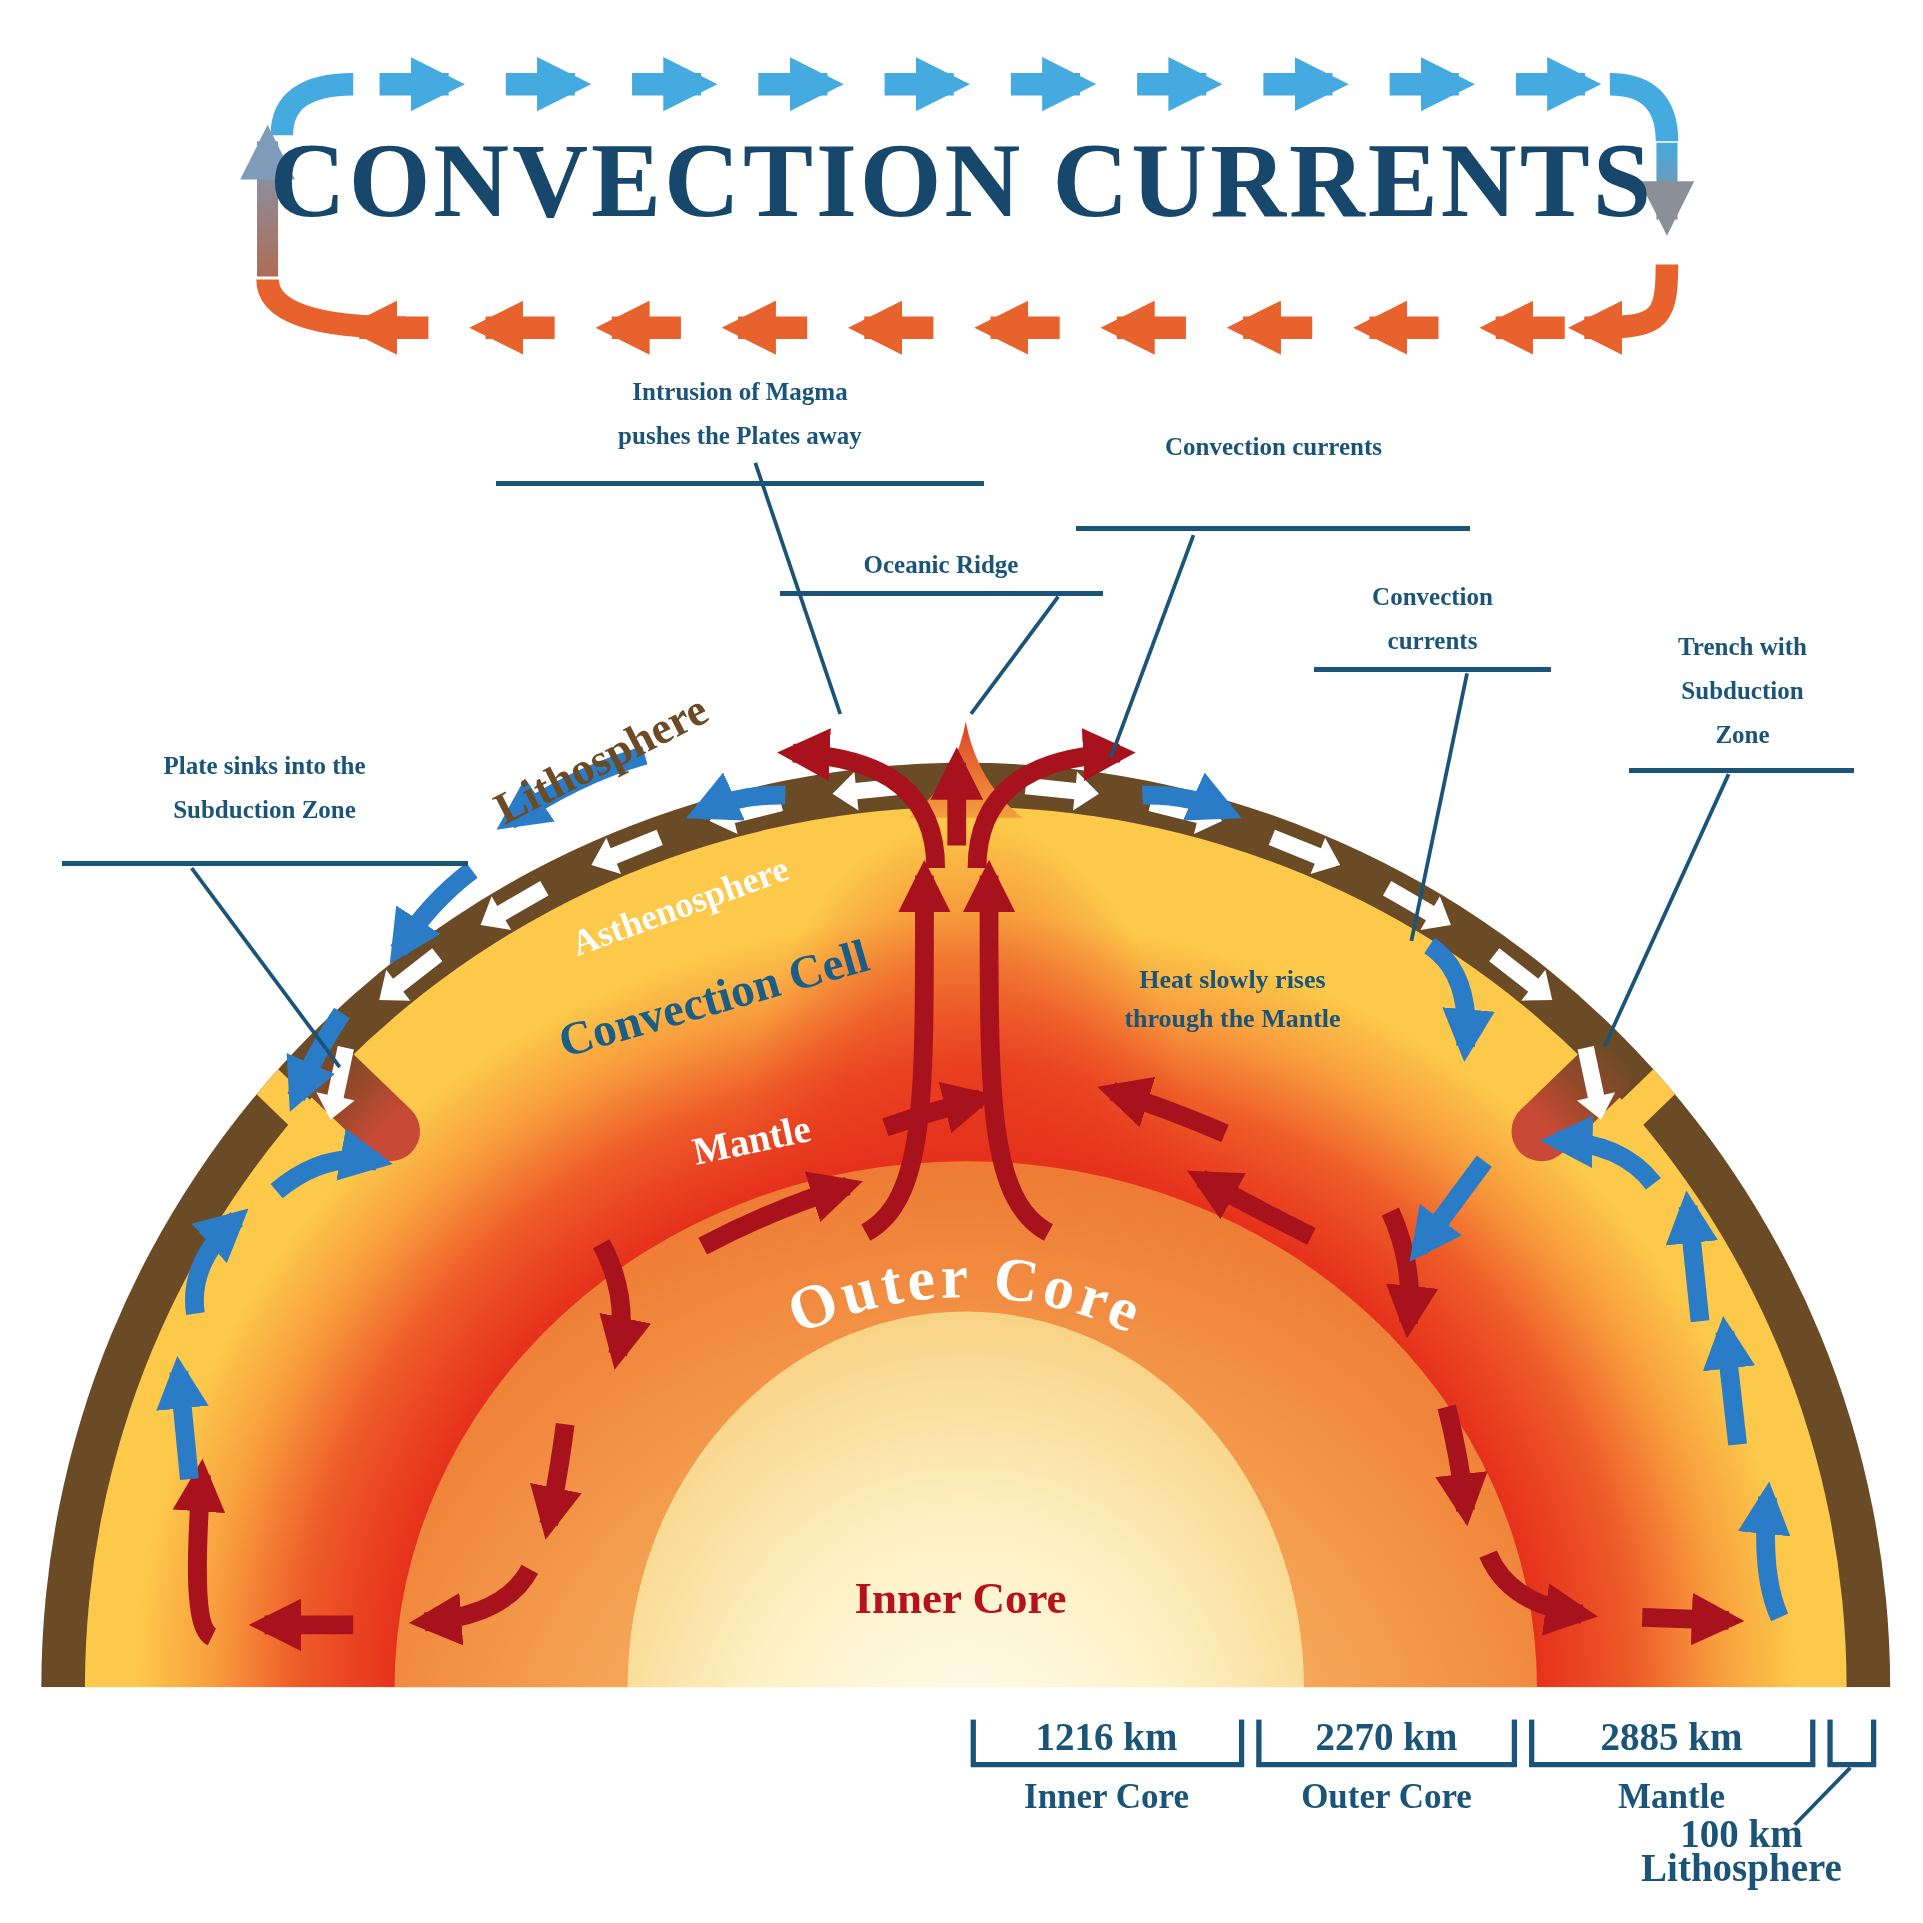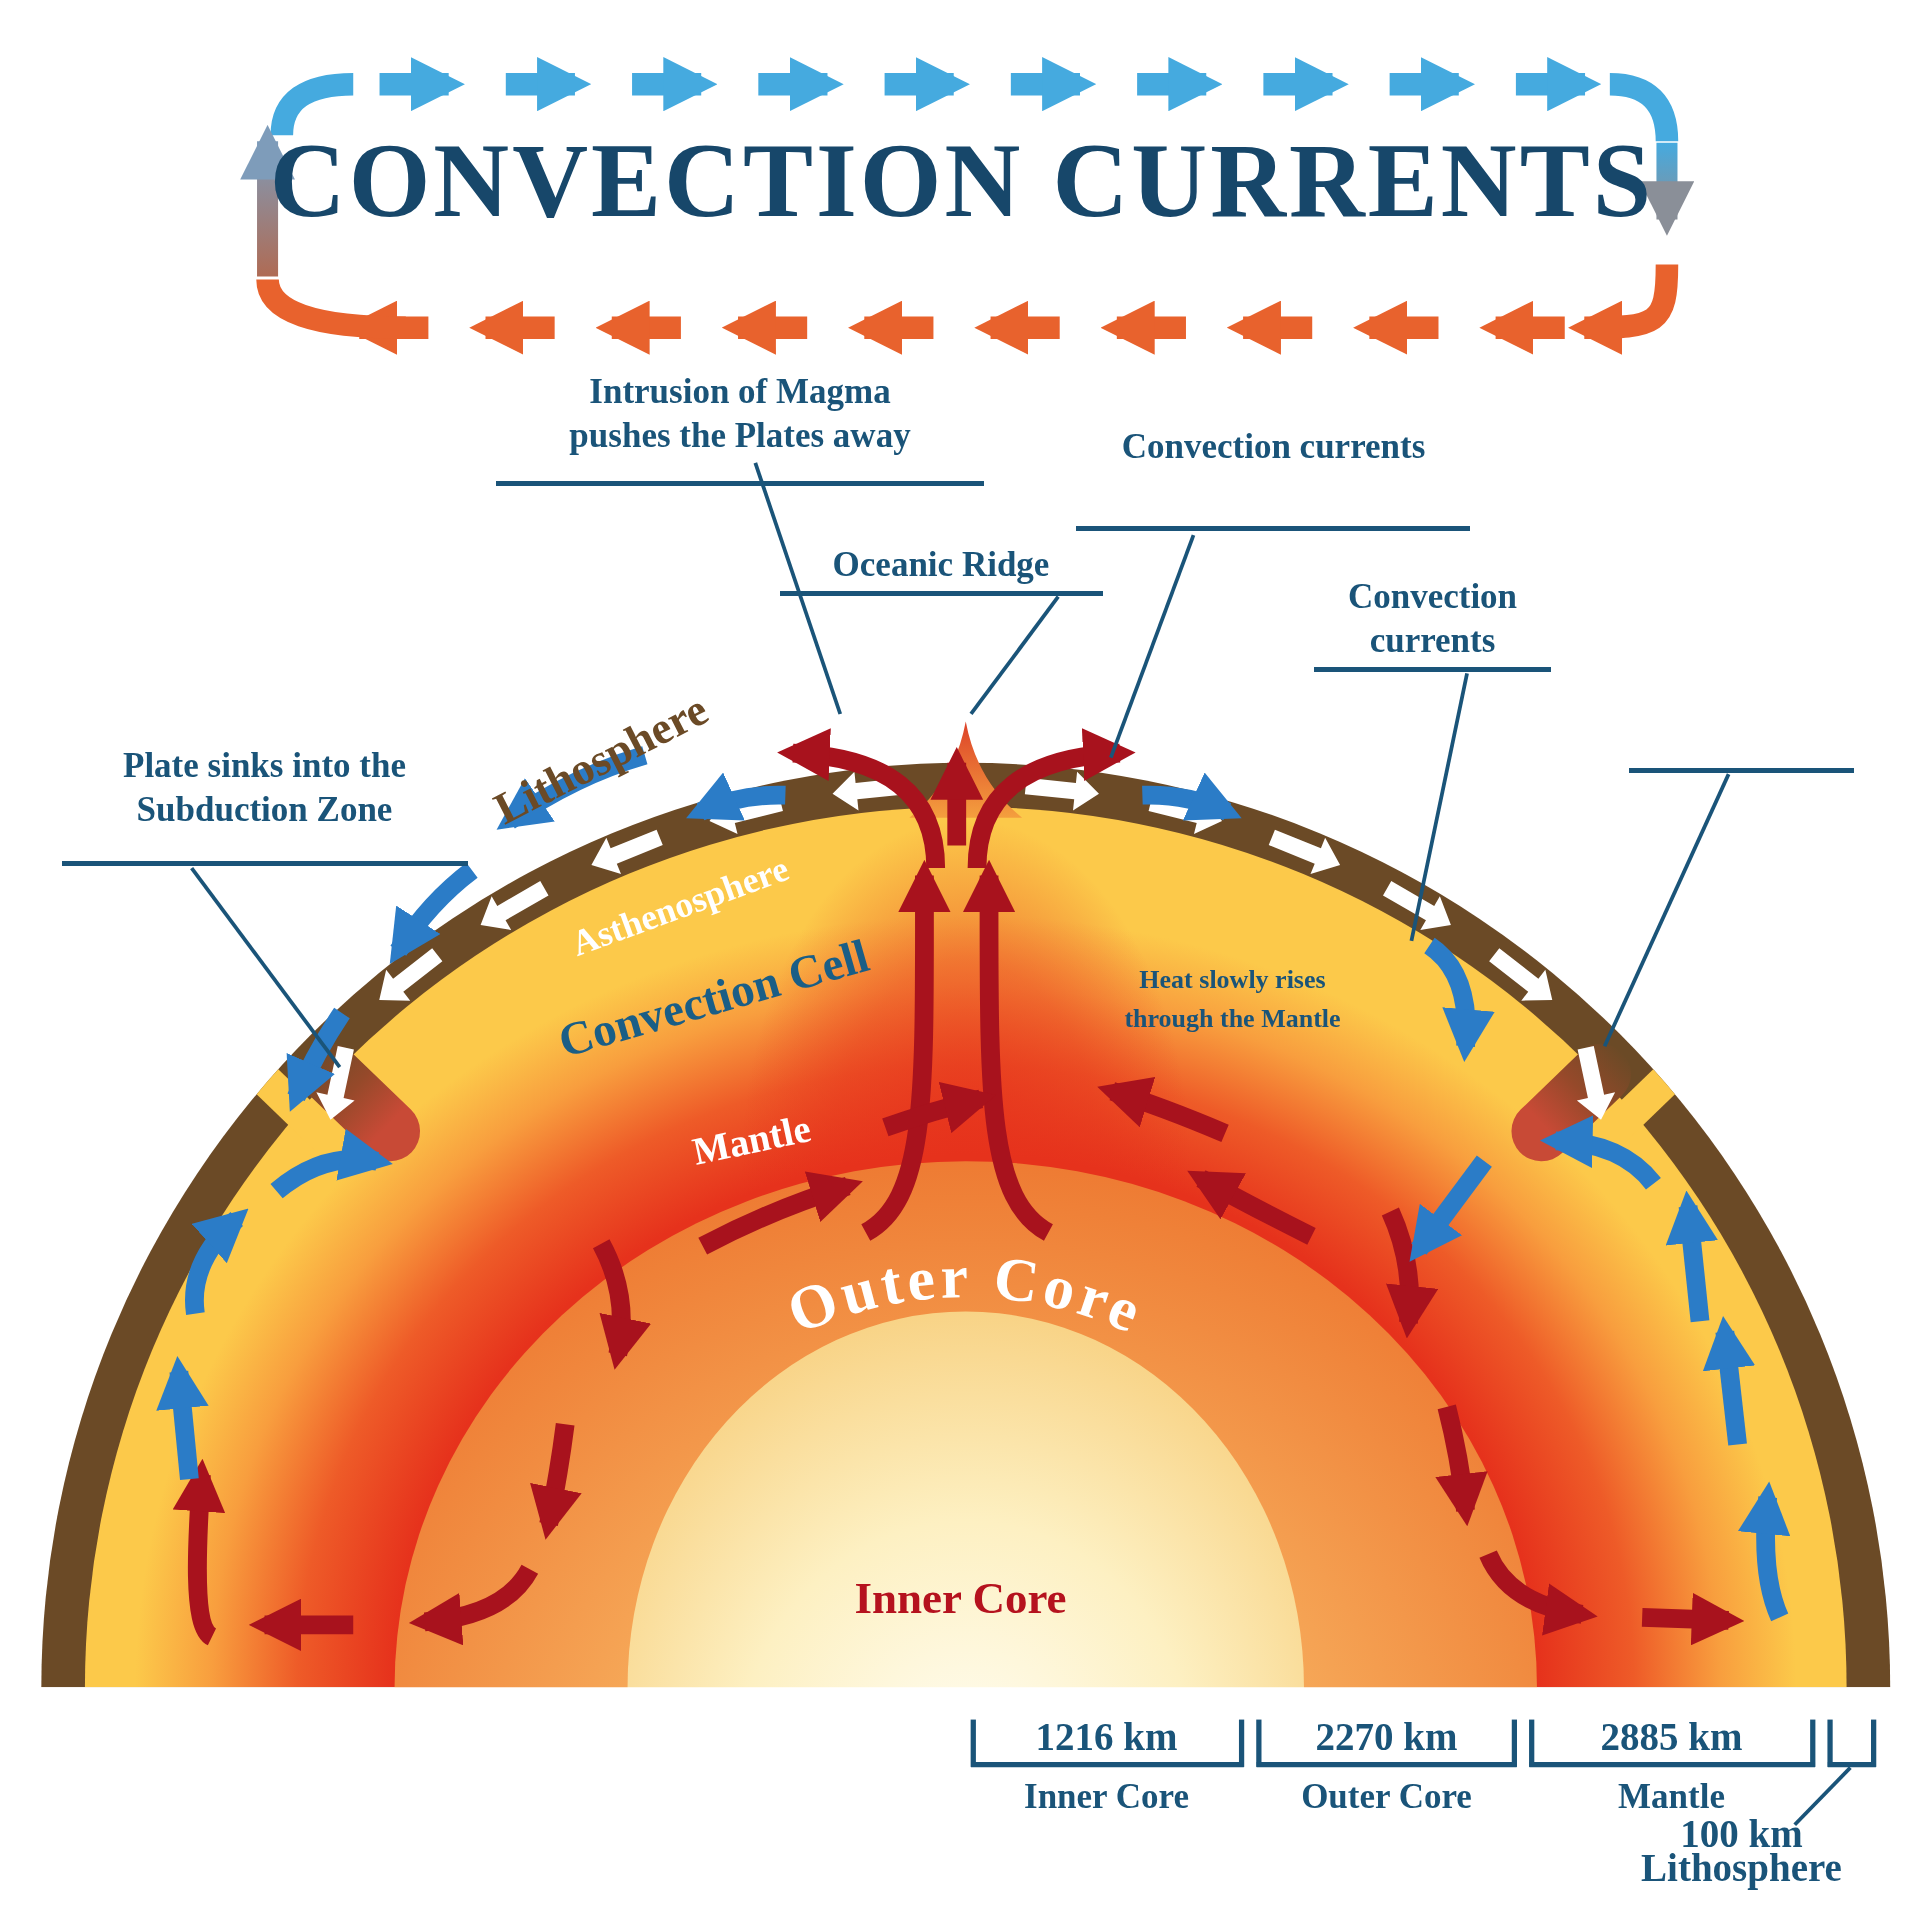--- a/index.html
+++ b/index.html
@@ -11,21 +11,21 @@
   .page{position:relative;width:1924px;height:1924px;background:#fff;overflow:hidden;
         font-family:"Liberation Serif","DejaVu Serif",serif;}
   svg.art{position:absolute;left:0;top:0;}
   .tb{stroke:var(--title-arrow-cool);stroke-width:30;fill:none;}
   .to{stroke:var(--title-arrow-warm);stroke-width:30;fill:none;}
   .hot{stroke:var(--hot-arrow);stroke-width:25;fill:none;}
   .cool{stroke:var(--cool-arrow);stroke-width:25;fill:none;}
   .lead{stroke:var(--label-text);stroke-width:5;fill:none;}
   .scaleln{stroke:var(--label-text);stroke-width:7;fill:none;}
   .txt{position:absolute;color:var(--label-text);font-weight:bold;text-align:center;}
-  .co{font-size:35px;line-height:44px;}
+  .co{font-size:25px;line-height:44px;}
   .u{position:absolute;height:5.3px;background:var(--label-text);}
   .title{position:absolute;left:154px;top:120px;width:1616px;text-align:center;
          font-size:105px;font-weight:bold;letter-spacing:3px;color:var(--title-text);}
   .rot{transform-origin:center center;}
   .heat{font-size:26px;line-height:39px;}
   .scl{font-size:39px;line-height:35px;}
   .scln{font-size:35px;line-height:38px;}
 </style>
 </head>
 <body>
@@ -270,20 +270,25 @@
   <div>Oceanic Ridge</div>
 </div>
 <div class="u" style="left:780px;top:591px;width:323px;"></div>
 
 <div class="txt co" style="left:1282px;top:575px;width:301px;">
   <div>Convection</div>
   <div>currents</div>
 </div>
 <div class="u" style="left:1314px;top:667px;width:237px;"></div>
 
+<div class="txt co" style="left:1592px;top:625px;width:301px;">
+  <div>Trench with</div>
+  <div>Subduction</div>
+  <div>Zone</div>
+</div>
 <div class="u" style="left:1629px;top:768px;width:225px;"></div>
 
 <div class="txt co" style="left:39px;top:744px;width:451px;">
   <div>Plate sinks into the</div>
   <div>Subduction Zone</div>
 </div>
 <div class="u" style="left:62px;top:861px;width:406px;"></div>
 
 <div class="txt heat" style="left:1007px;top:960px;width:451px;">
   <div>Heat slowly rises</div>

